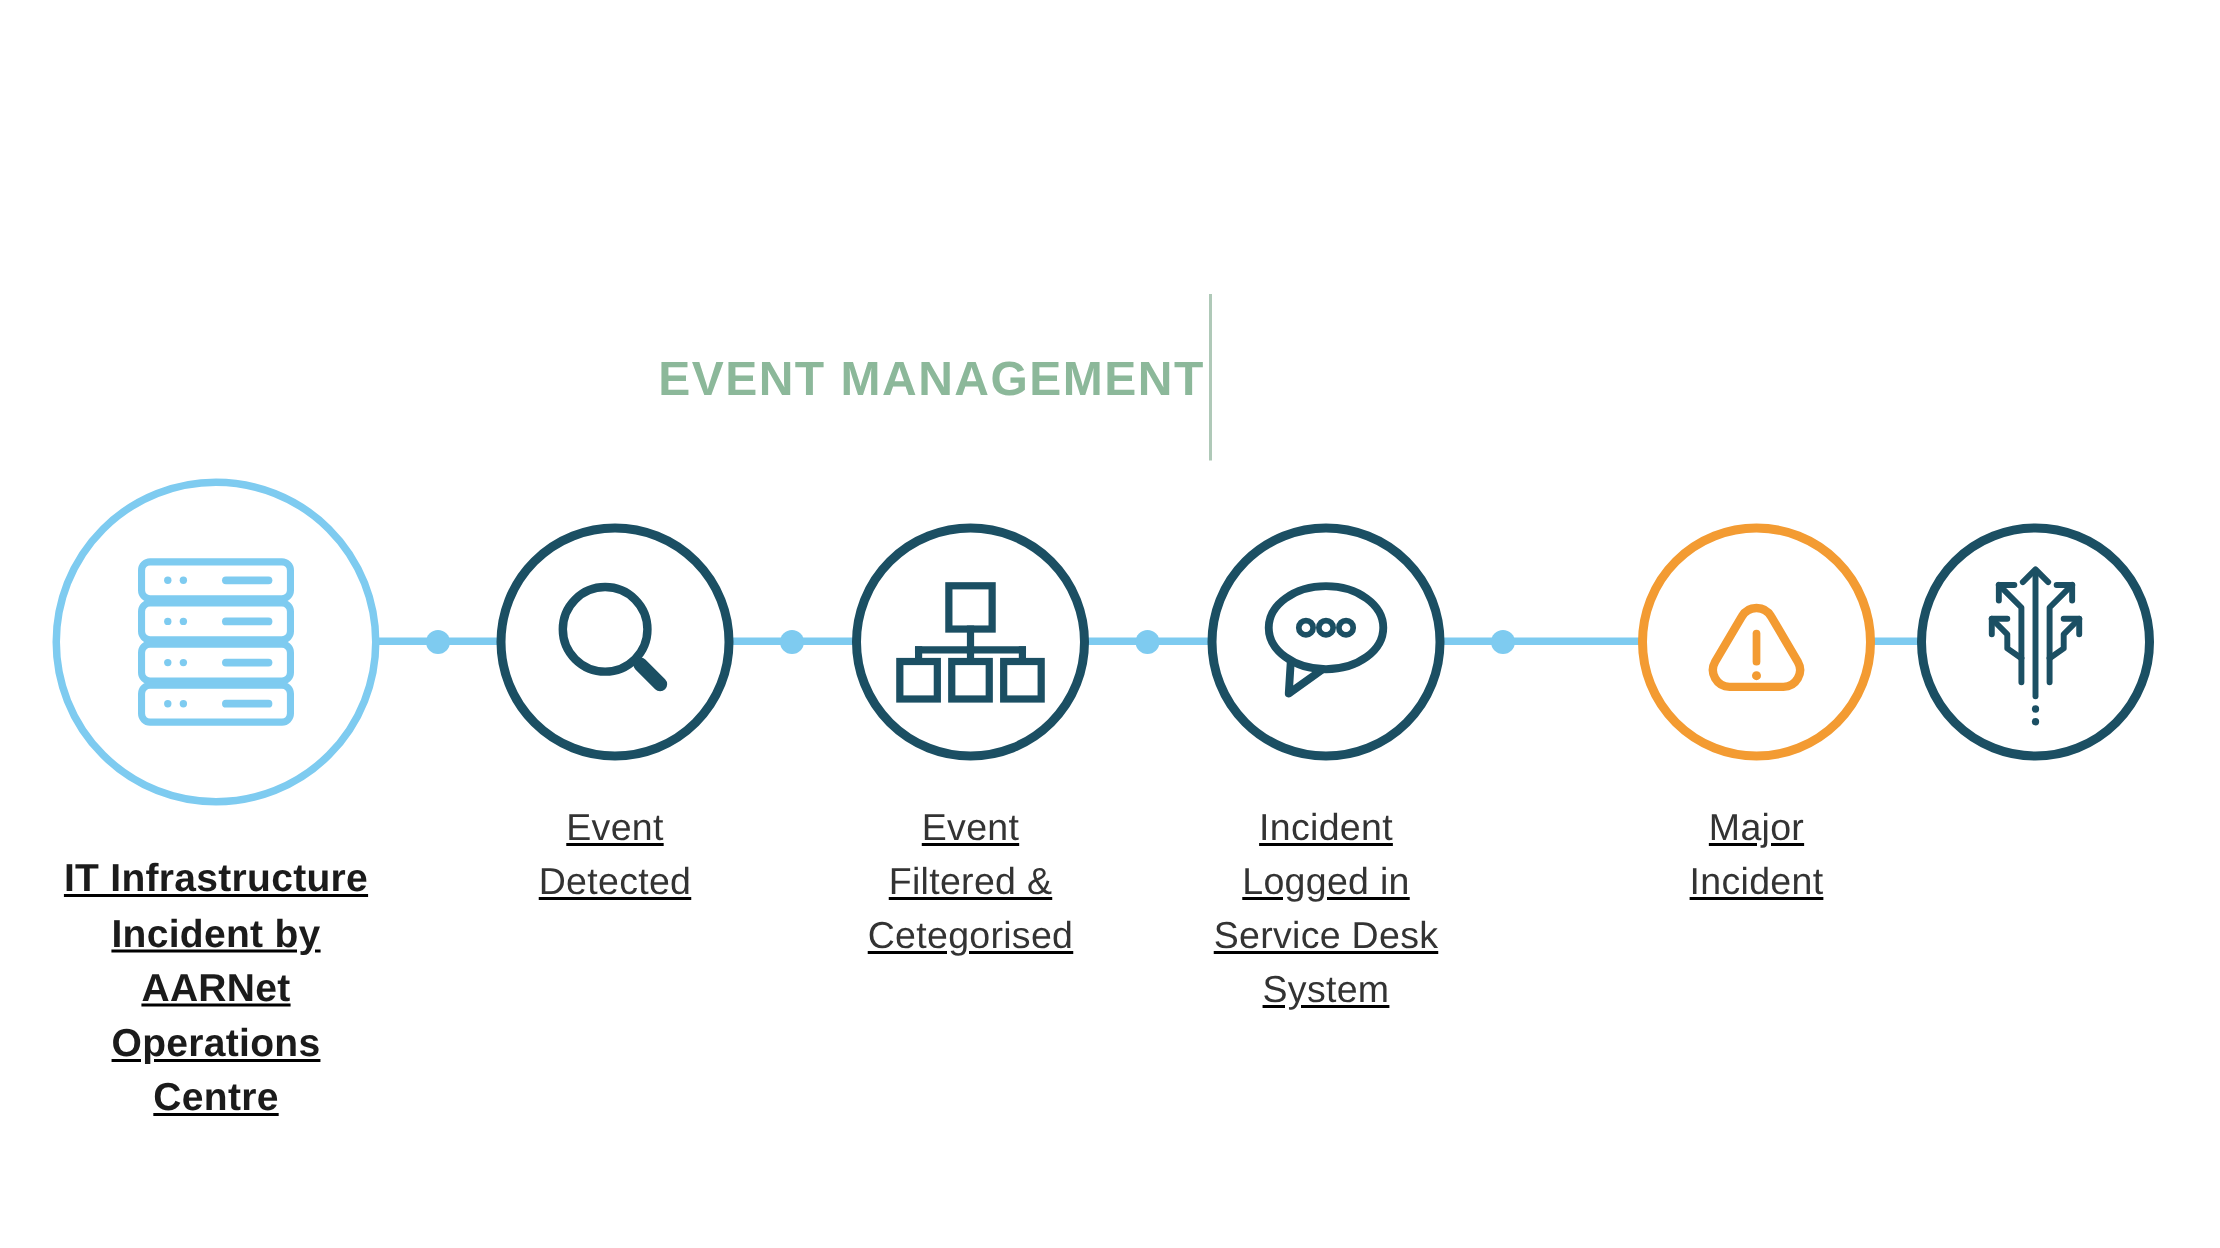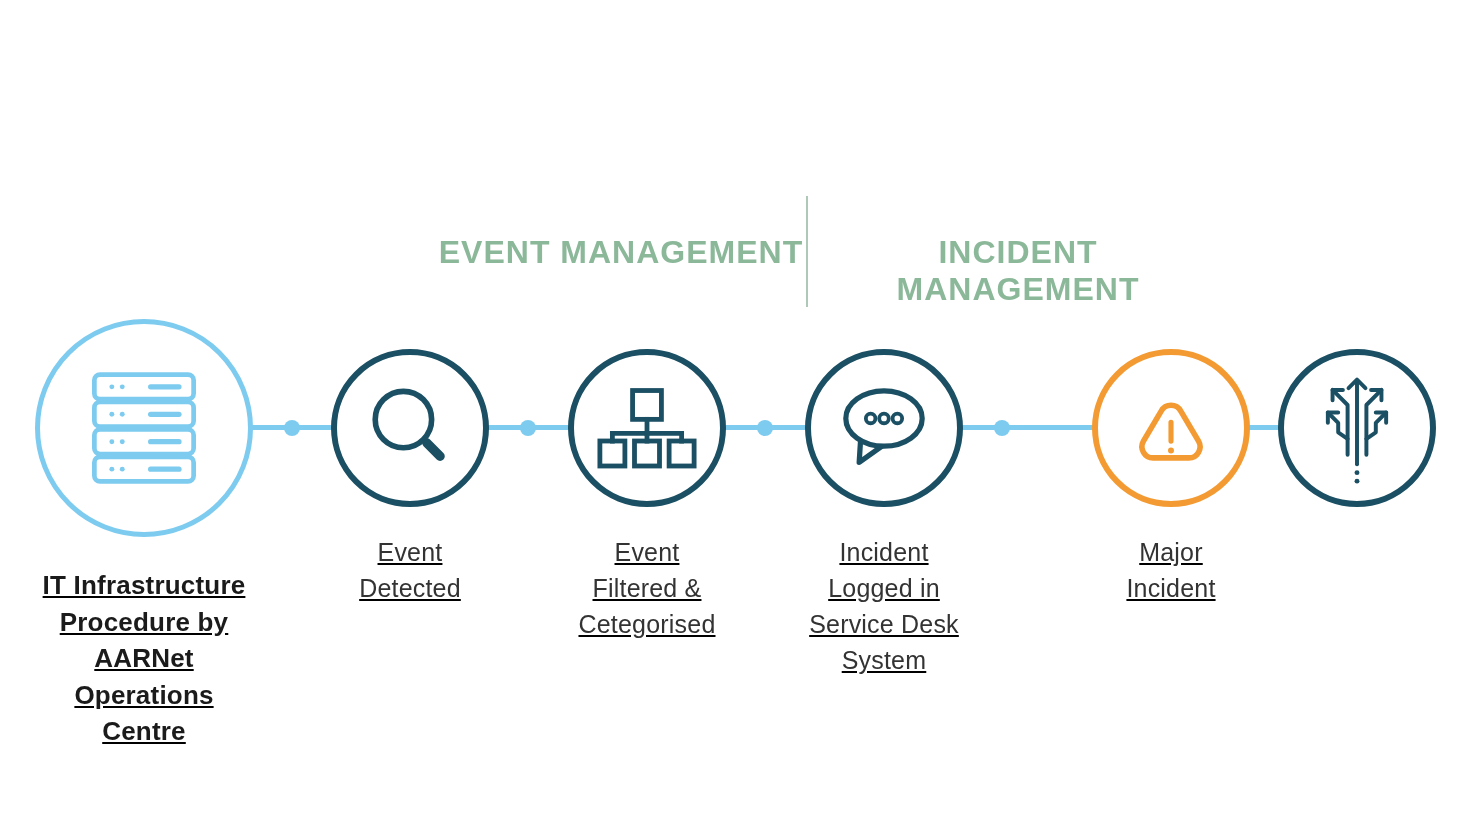--- a/index.html
+++ b/index.html
@@ -114,21 +114,20 @@
     color: var(--label-bold);
   }
 </style>
 </head>
 <body>
 
 <div class="canvas">
 
   <div class="section-header header-event">EVENT MANAGEMENT</div>
   <div class="section-divider"></div>
-  <div class="section-header header-incident">INCIDENT MANAGEMENT</div>
 
   <div class="connector-line"></div>
   <div class="connector-dot dot-1"></div>
   <div class="connector-dot dot-2"></div>
   <div class="connector-dot dot-3"></div>
   <div class="connector-dot dot-4"></div>
   <div class="connector-dot dot-5"></div>
 
   <div class="step step-1">
     <div class="ring ring-xl">
@@ -147,21 +146,21 @@
           <circle cx="21" cy="102.5" r="2.6"></circle>
             <circle cx="32" cy="102.5" r="2.6"></circle>
         </g>
         <path d="M62 15.5 H92" stroke-width="5.5"></path>
         <path d="M62 44.5 H92" stroke-width="5.5"></path>
         <path d="M62 73.5 H92" stroke-width="5.5"></path>
         <path d="M62 102.5 H92" stroke-width="5.5"></path>
       </svg>
     </div>
     <div class="step-label">IT Infrastructure
-Procedure by
+Incident by
 AARNet
 Operations
 Centre</div>
   </div>
 
   <div class="step step-2">
     <div class="ring ring-lg">
       <svg class="icon-teal" width="94" height="94" viewBox="0 0 100 100" fill="none" stroke="currentColor" stroke-width="6" stroke-linecap="round">
         <circle cx="43" cy="41" r="30"></circle>
         <path d="M68 66 L82 80" stroke-width="10"></path>

